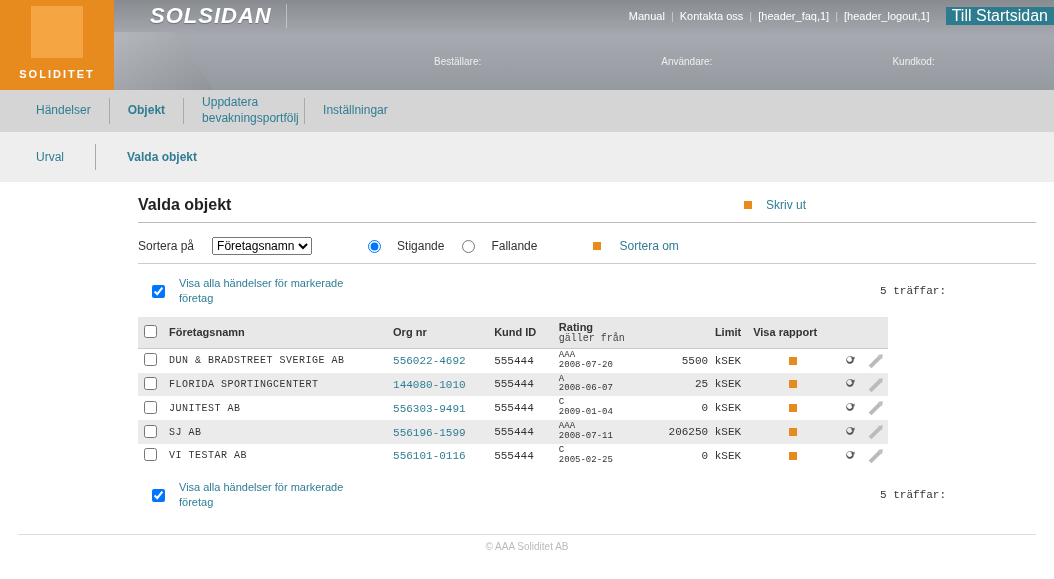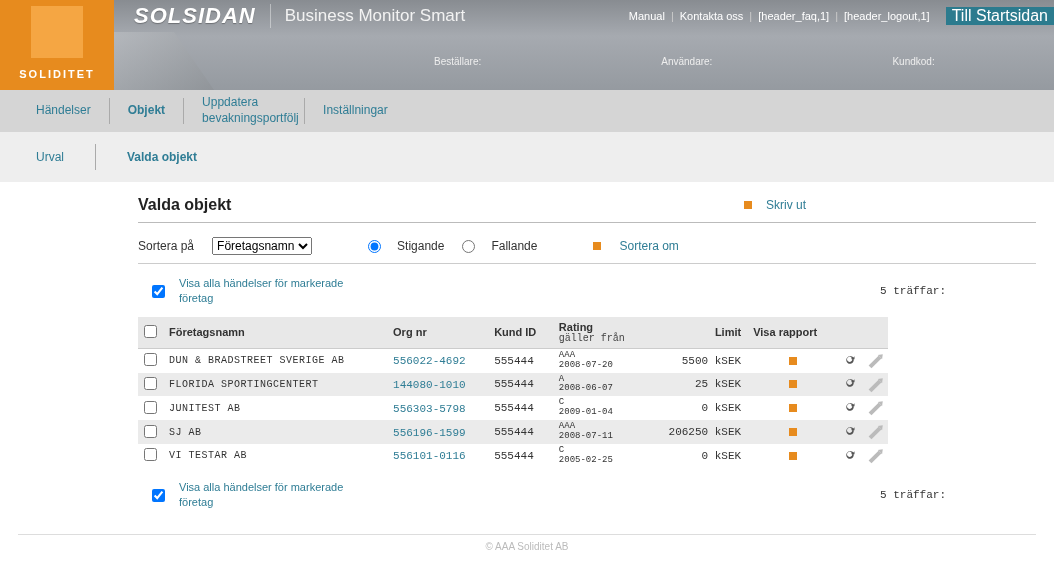--- a/index.html
+++ b/index.html
@@ -38,21 +38,21 @@
       background: linear-gradient(to bottom, #888c91 0%, #a6aab0 40%, #959aa0 100%);
       color: #fff;
       position: relative;
       display: flex;
       flex-direction: column;
     }
     .toprow {
       display: flex;
       align-items: center;
       height: 32px;
-      padding-left: 20px;
+      padding-left: 36px;
     }
     .app-title {
       font-size: 22px;
       font-weight: bold;
       font-style: italic;
       letter-spacing: 1px;
       color: #fff;
       text-shadow: 0 1px 1px rgba(0,0,0,.3);
     }
     .divider-v { width: 1px; height: 24px; background: rgba(255,255,255,.4); margin: 0 14px; }
@@ -209,21 +209,20 @@
 
 <div class="header">
   <div class="logo-block">
     <div class="sq"></div>
     <span>SOLIDITET</span>
   </div>
   <div class="header-right">
     <div class="toprow">
       <span class="app-title">SOLSIDAN</span>
       <span class="divider-v"></span>
-      <span class="app-sub">Business Monitor Smart</span>
       <div class="toplinks">
         <a href="#">Manual</a>
         <span class="sep">|</span>
         <a href="#">Kontakta oss</a>
         <span class="sep">|</span>
         <a href="#">[header_faq,1]</a>
         <span class="sep">|</span>
         <a href="#">[header_logout,1]</a>
         <a class="btn-start" href="#">Till Startsidan</a>
       </div>
@@ -327,21 +326,21 @@
           <td class="limit">25 kSEK</td>
           <td class="report"><span class="sq-ico"></span></td>
           <td class="iconcell"><span><svg width="12" height="12" viewBox="0 0 16 16">
                 <path fill="#555" d="M8 3a5 5 0 1 0 4.9 4H11a3.5 3.5 0 1 1-1-2.4V7h4V3l-1.5 1.5A5 5 0 0 0 8 3z"></path>
               </svg></span></td>
           <td class="iconcell"><span class="pencil-icon"></span></td>
         </tr>
         <tr>
           <td><input type="checkbox" style=""></td>
           <td class="tdname">JUNITEST AB</td>
-          <td class="orgnr"><a href="#">556303-5798</a></td>
+          <td class="orgnr"><a href="#">556303-9491</a></td>
           <td class="kund">555444</td>
           <td class="rating">C<br>2009-01-04</td>
           <td class="limit">0 kSEK</td>
           <td class="report"><span class="sq-ico"></span></td>
           <td class="iconcell"><span><svg width="12" height="12" viewBox="0 0 16 16">
                 <path fill="#555" d="M8 3a5 5 0 1 0 4.9 4H11a3.5 3.5 0 1 1-1-2.4V7h4V3l-1.5 1.5A5 5 0 0 0 8 3z"></path>
               </svg></span></td>
           <td class="iconcell"><span class="pencil-icon"></span></td>
         </tr>
         <tr class="alt">

